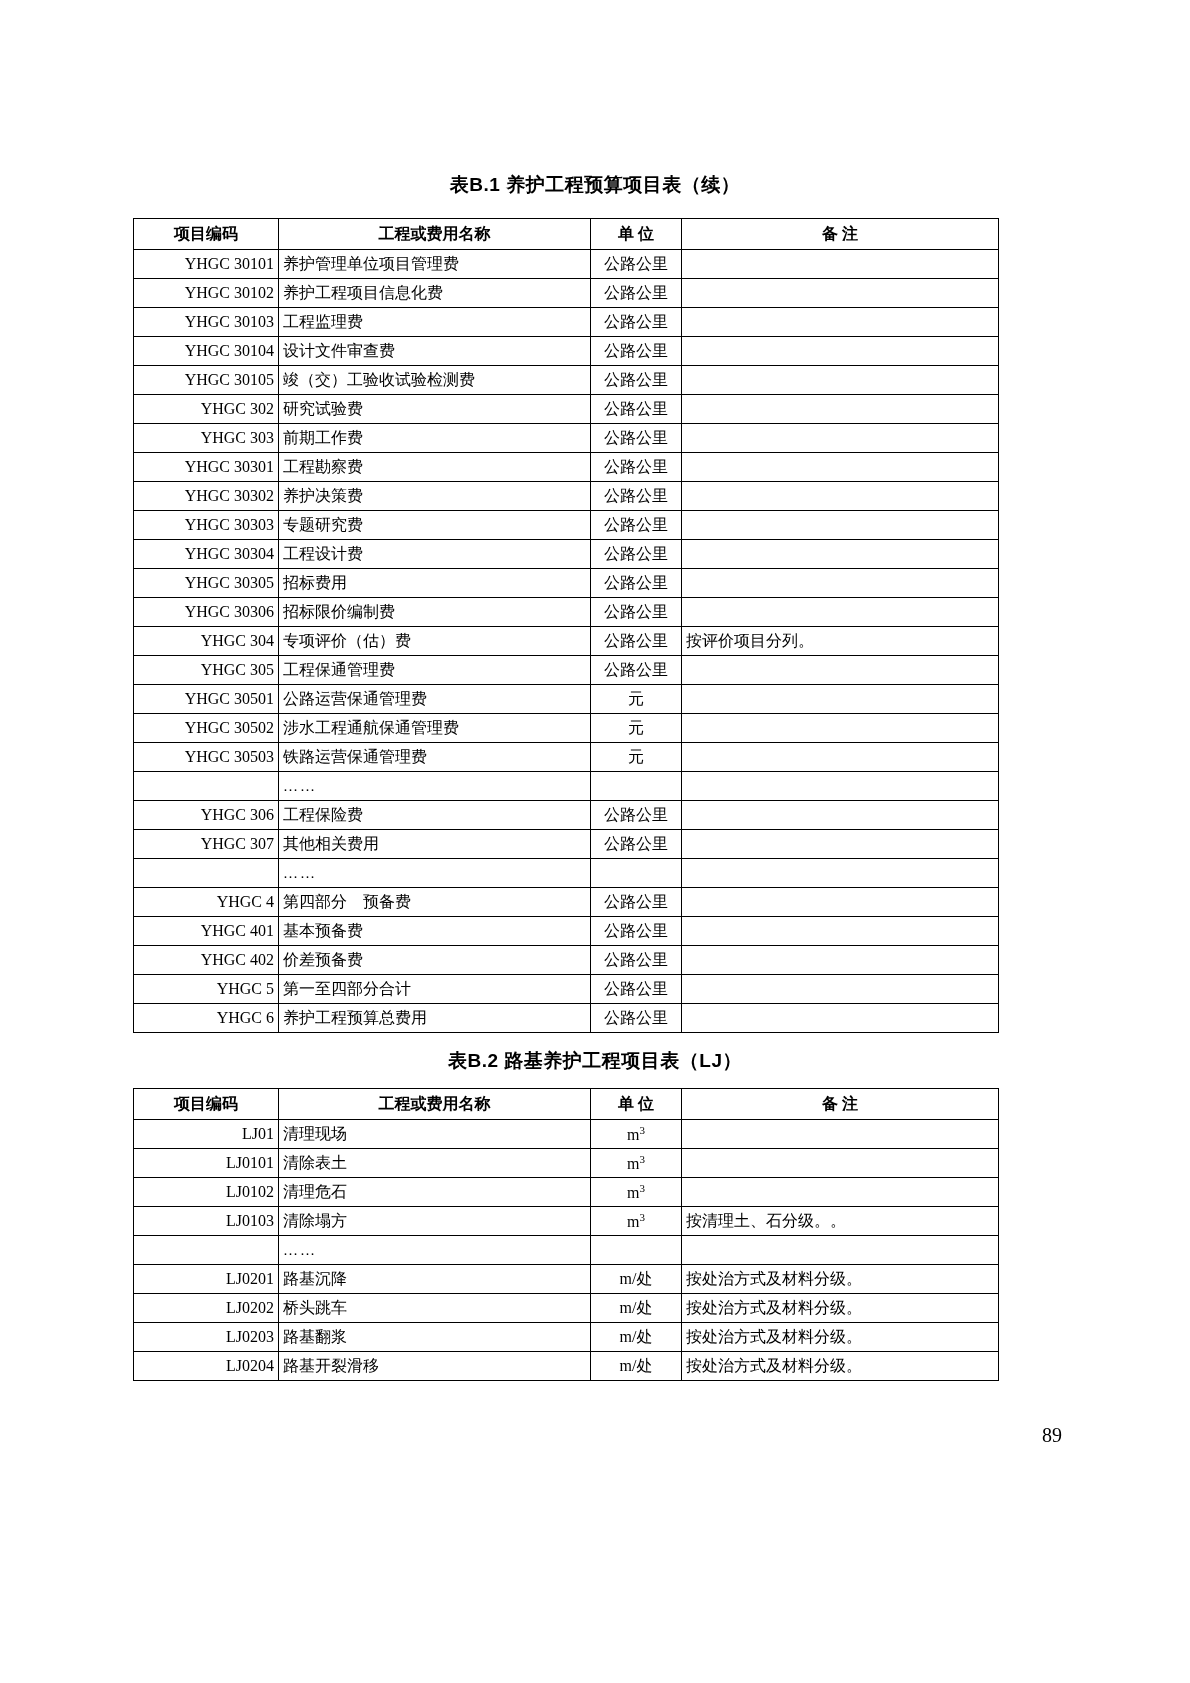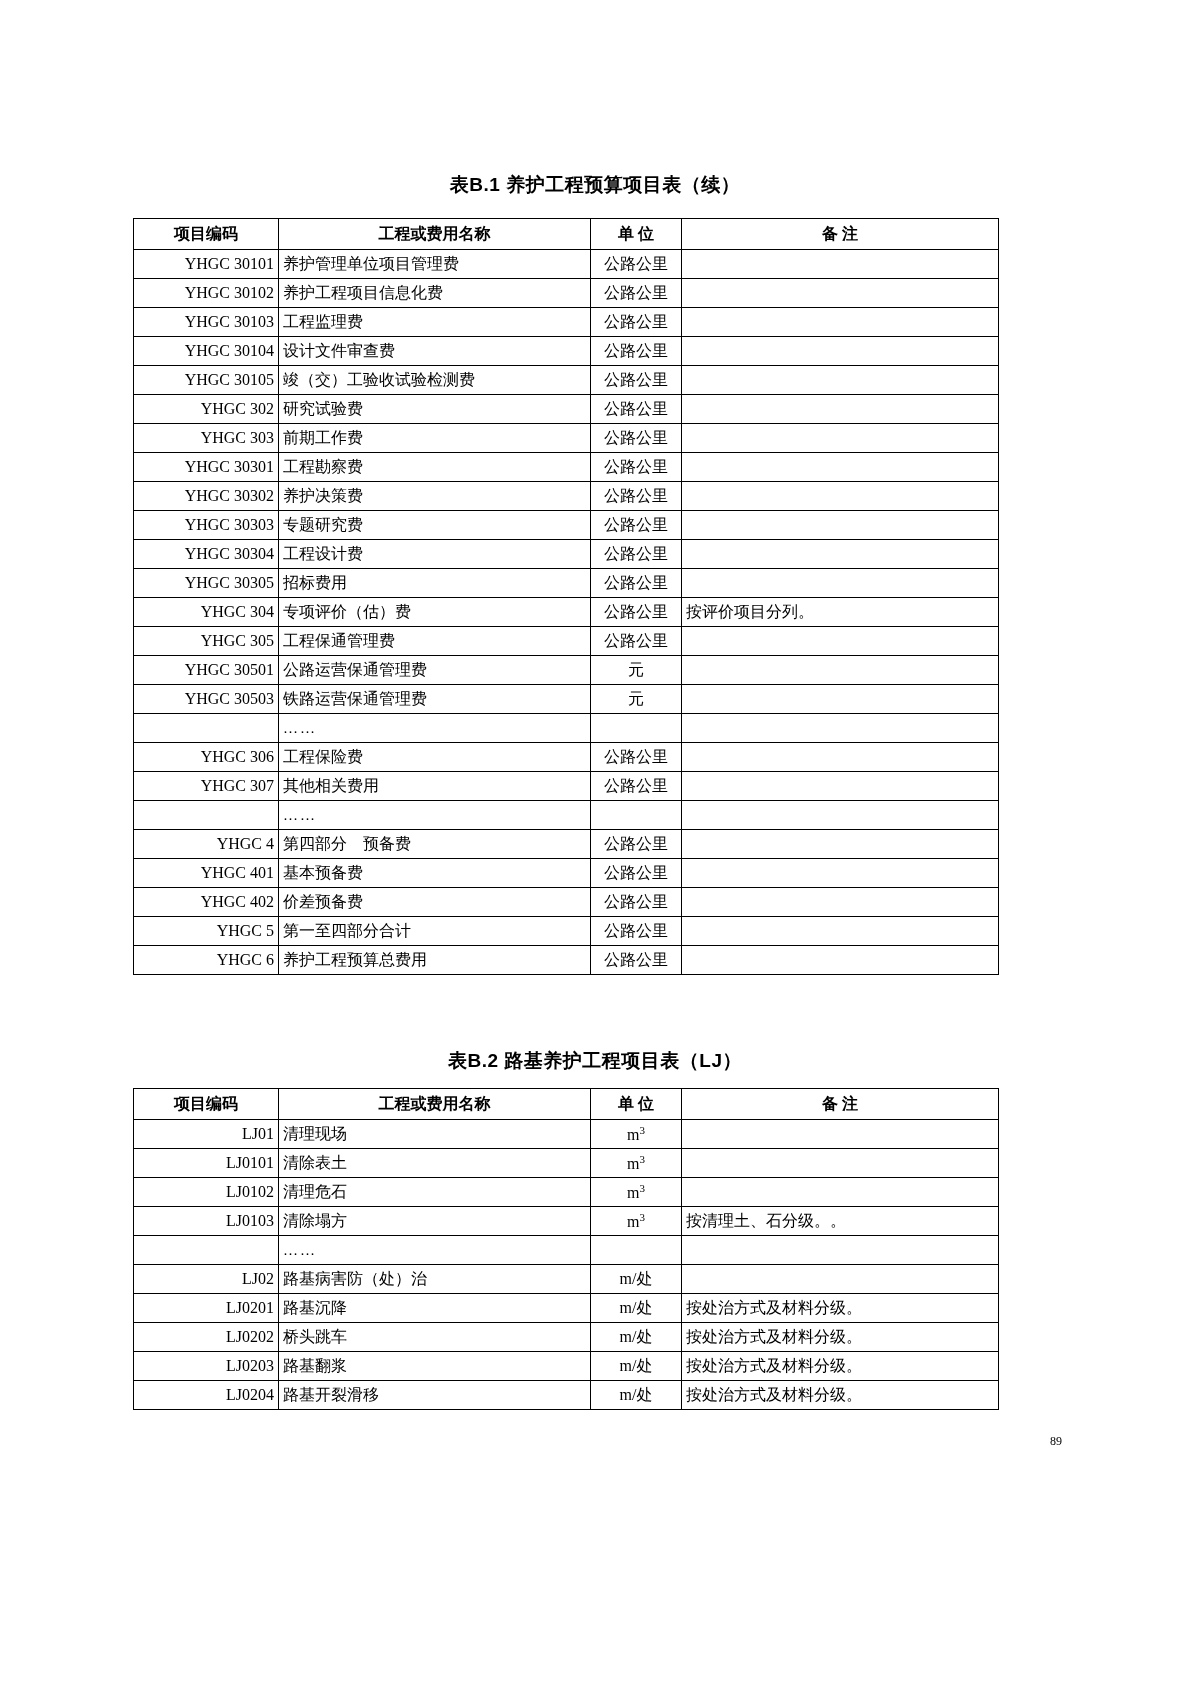--- a/index.html
+++ b/index.html
@@ -83,23 +83,22 @@
     text-align: left;
     padding-left: 8px;
     letter-spacing: 2px;
     font-size: 15px;
   }
   .sup { font-size: 11px; vertical-align: super; }
   #page-number {
     position: absolute;
     right: 128px;
     top: 1424px;
-    font-size: 12px;
+    font-size: 20px;
     font-family: "Liberation Serif", "DejaVu Serif", serif;
-    margin-top: 10px;
   }
 </style>
 </head>
 <body>
 
 <div class="page">
 
   <div class="table-title" id="title-1">表B.1 养护工程预算项目表（续）</div>
 
   <table class="doc-table" id="table-1">
@@ -184,34 +183,46 @@
           <td class="unit">公路公里</td>
           <td class="note"></td>
         </tr>
         <tr>
           <td class="code">YHGC 30305</td>
           <td class="name">招标费用</td>
           <td class="unit">公路公里</td>
           <td class="note"></td>
         </tr>
         <tr>
+          <td class="code">YHGC 30306</td>
+          <td class="name">招标限价编制费</td>
+          <td class="unit">公路公里</td>
+          <td class="note"></td>
+        </tr>
+        <tr>
           <td class="code">YHGC 304</td>
           <td class="name">专项评价（估）费</td>
           <td class="unit">公路公里</td>
           <td class="note">按评价项目分列。</td>
         </tr>
         <tr>
           <td class="code">YHGC 305</td>
           <td class="name">工程保通管理费</td>
           <td class="unit">公路公里</td>
           <td class="note"></td>
         </tr>
         <tr>
           <td class="code">YHGC 30501</td>
           <td class="name">公路运营保通管理费</td>
+          <td class="unit">元</td>
+          <td class="note"></td>
+        </tr>
+        <tr>
+          <td class="code">YHGC 30502</td>
+          <td class="name">涉水工程通航保通管理费</td>
           <td class="unit">元</td>
           <td class="note"></td>
         </tr>
         <tr>
           <td class="code">YHGC 30503</td>
           <td class="name">铁路运营保通管理费</td>
           <td class="unit">元</td>
           <td class="note"></td>
         </tr>
         <tr>
@@ -313,26 +324,20 @@
           <td class="unit">m<span class="sup">3</span></td>
           <td class="note">按清理土、石分级。。</td>
         </tr>
         <tr>
           <td class="code"></td>
           <td class="dots">……</td>
           <td class="unit"></td>
           <td class="note"></td>
         </tr>
         <tr>
-          <td class="code">LJ02</td>
-          <td class="name">路基病害防（处）治</td>
-          <td class="unit">m/处</td>
-          <td class="note"></td>
-        </tr>
-        <tr>
           <td class="code">LJ0201</td>
           <td class="name">路基沉降</td>
           <td class="unit">m/处</td>
           <td class="note">按处治方式及材料分级。</td>
         </tr>
         <tr>
           <td class="code">LJ0202</td>
           <td class="name">桥头跳车</td>
           <td class="unit">m/处</td>
           <td class="note">按处治方式及材料分级。</td>

